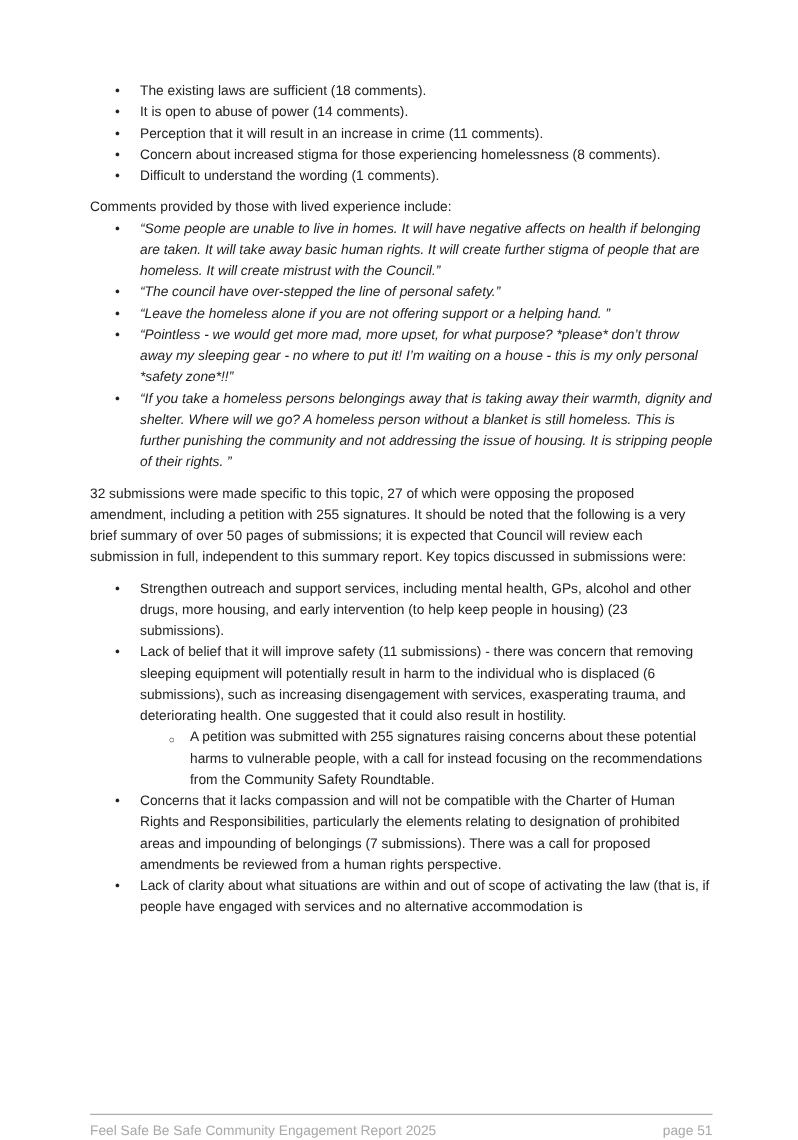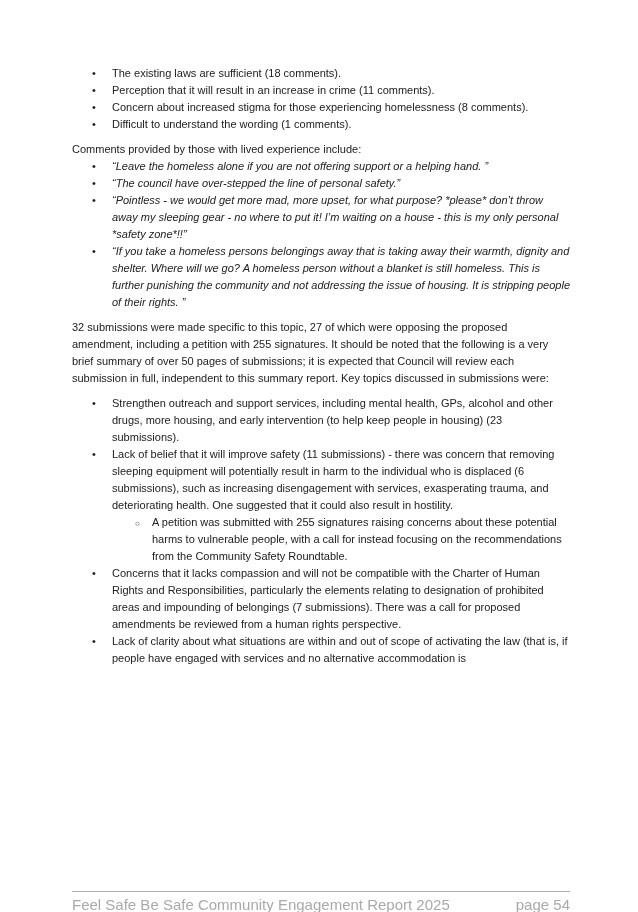--- a/index.html
+++ b/index.html
@@ -36,54 +36,56 @@
     content:"\25CB";
     position:absolute;left:-17px;top:1px;
     font-size:8px;
   }
   .footer{
     margin-top:auto;
     border-top:1px solid var(--footer-line);
     padding-top:5px;
     display:flex;justify-content:space-between;
     color:var(--footer-text);
-    font-size:15px;line-height:16px;
+    font-size:11px;line-height:16px;
   }
 </style>
 </head>
 <body>
 
 <div class="page">
 
   <ul class="bullets">
       <li>The existing laws are sufficient (18 comments).</li>
+      <li>It is open to abuse of power (14 comments).</li>
       <li>Perception that it will result in an increase in crime (11 comments).</li>
       <li>Concern about increased stigma for those experiencing homelessness (8 comments).</li>
       <li>Difficult to understand the wording (1 comments).</li>
     </ul>
 
 
   <p class="no-gap">Comments provided by those with lived experience include:</p>
 
   <ul class="bullets italic">
+      <li>“Some people are unable to live in homes. It will have negative affects on health if belonging are taken. It will take away basic human rights. It will create further stigma of people that are homeless. It will create mistrust with the Council.”</li>
+      <li>“The council have over-stepped the line of personal safety.”</li>
       <li>“Leave the homeless alone if you are not offering support or a helping hand. ”</li>
-      <li>“The council have over-stepped the line of personal safety.”</li>
       <li>“Pointless - we would get more mad, more upset, for what purpose? *please* don’t throw away my sleeping gear - no where to put it! I’m waiting on a house - this is my only personal *safety zone*!!”</li>
       <li>“If you take a homeless persons belongings away that is taking away their warmth, dignity and shelter. Where will we go? A homeless person without a blanket is still homeless. This is further punishing the community and not addressing the issue of housing. It is stripping people of their rights. ”</li>
     </ul>
 
   <p>32 submissions were made specific to this topic, 27 of which were opposing the proposed amendment, including a petition with 255 signatures. It should be noted that the following is a very brief summary of over 50 pages of submissions; it is expected that Council will review each submission in full, independent to this summary report. Key topics discussed in submissions were:</p>
 
   <ul class="bullets">
       <li><span>Strengthen outreach and support services, including mental health, GPs, alcohol and other drugs, more housing, and early intervention (to help keep people in housing) (23 submissions).</span></li>
       <li><span>Lack of belief that it will improve safety (11 submissions) - there was concern that removing sleeping equipment will potentially result in harm to the individual who is displaced (6 submissions), such as increasing disengagement with services, exasperating trauma, and deteriorating health.  One suggested that it could also result in hostility.</span><ul class="sub-list">
           <li>A petition was submitted with 255 signatures raising concerns about these potential harms to vulnerable people, with a call for instead focusing on the recommendations from the Community Safety Roundtable.</li>
         </ul></li>
       <li><span>Concerns that it lacks compassion and will not be compatible with the Charter of Human Rights and Responsibilities, particularly the elements relating to designation of prohibited areas and impounding of belongings (7 submissions). There was a call for proposed amendments be reviewed from a human rights perspective.</span></li>
       <li><span>Lack of clarity about what situations are within and out of scope of activating the law (that is, if people have engaged with services and no alternative accommodation is</span></li>
     </ul>
 
   <div class="footer">
     <span>Feel Safe Be Safe Community Engagement Report 2025</span>
-    <span>page 54</span>
+    <span>page 51</span>
   </div>
 
 </div>
 
 </body></html>

